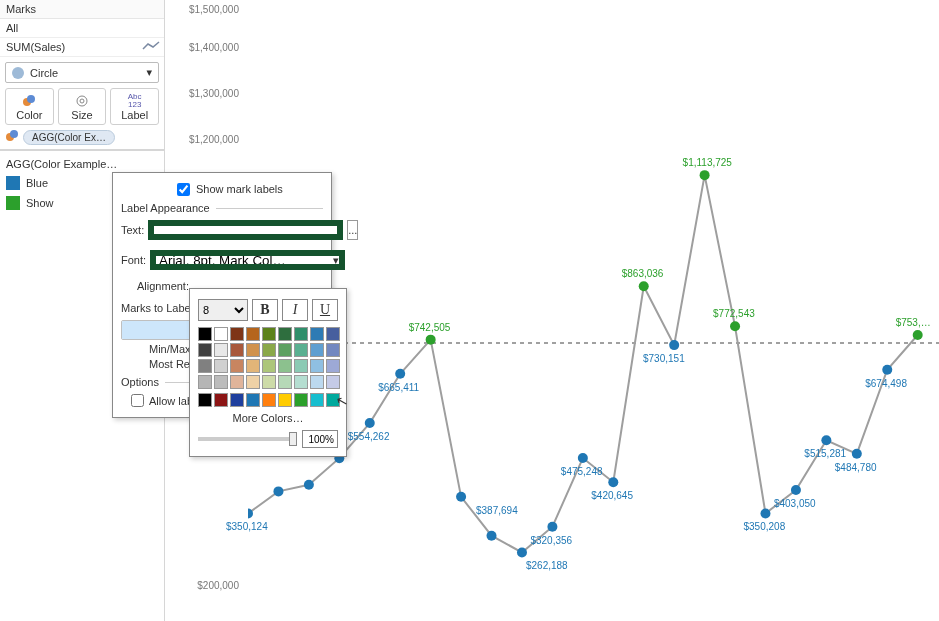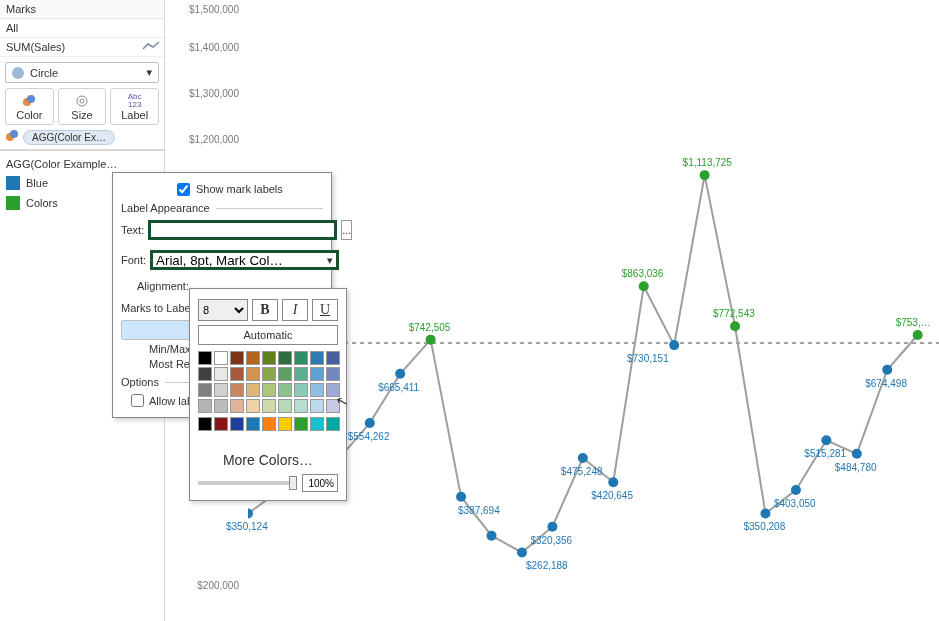--- a/index.html
+++ b/index.html
@@ -24,40 +24,40 @@
   .legend-sw { width: 14px; height: 14px; }
   .chart-area { flex: 1; position: relative; }
   .yaxis { position: absolute; right: 0; top: 0; width: 100%; height: 100%; }
   .ylabel { position: absolute; font-size: 10px; color: #787878; text-align: right; width: 64px; }
   .chart-svg { position: absolute; left: 248px; top: 0; right: 0; height: 621px; }
   .data-label { position: absolute; font-size: 10px; white-space: nowrap; }
   .popup { position: absolute; background: #fff; border: 1px solid #888; box-shadow: 2px 2px 5px rgba(0,0,0,0.2); }
   .popup-labels { left: 112px; top: 172px; width: 220px; padding: 10px 8px 10px 8px; }
   .fieldrow { display: flex; align-items: center; margin-bottom: 10px; gap: 4px; }
   .fieldrow > label { width: 68px; text-align: right; font-size: 11px; }
-  .fieldrow input[type=text] { flex: 1; height: 20px; border: 3px solid #14532d; padding: 0 3px; }
+  .fieldrow input[type=text] { flex: 1; height: 20px; border: 6px solid #14532d; padding: 0 3px; }
   .ellips { width: 22px; height: 20px; border: 1px solid #999; display: flex; align-items: center; justify-content: center; }
   .hr-label { display: flex; align-items: center; gap: 6px; margin: 6px 0; font-size: 11px; }
   .hr-label::after { content: ""; flex: 1; border-top: 1px solid #ccc; }
   .seg { display: flex; border: 1px solid #bfbfbf; border-radius: 2px; overflow: hidden; margin: 2px 0 2px 70px; }
   .seg .seg-item { flex: 1; text-align: center; padding: 3px 0; border-right: 1px solid #d0d0d0; font-size: 11px; cursor: pointer; }
   .seg .seg-item:last-child { border-right: none; }
   .seg .seg-item.sel { background: #cde6fb; }
   .checkbox-row { display: flex; align-items: flex-start; gap: 6px; margin-left: 56px; margin-bottom: 6px; }
   .opt-check { display: flex; align-items: center; gap: 5px; margin-left: 10px; }
   .popup-font { left: 189px; top: 288px; width: 158px; padding: 6px 8px 8px; }
   .font-select { width: 100%; height: 20px; border: 1px solid #888; font-size: 11px; padding: 0 4px; }
   .font-row2 { display: flex; gap: 4px; margin-top: 4px; }
   .size-sel { flex: 1; height: 22px; border: 1px solid #888; font-size: 11px; }
   .sq-btn { width: 26px; height: 22px; border: 1px solid #888; display: flex; align-items: center; justify-content: center; font-family: 'Times New Roman', serif; font-size: 14px; cursor: pointer; }
   .dd-btn { border: 1px solid #888; text-align: center; padding: 3px 0; margin-top: 4px; font-size: 11px; cursor: pointer; }
   .dd-btn.highlighted { background: #a7d4f7; border-color: #3a99e0; }
   .color-pal { display: grid; grid-template-columns: repeat(9, 14px); gap: 2px; margin-top: 6px; }
   .sw { width: 14px; height: 14px; border: 1px solid #999; }
-  .more-colors { text-align: center; font-size: 14px; margin-top: 21px; cursor: pointer; }
+  .more-colors { text-align: center; font-size: 11px; margin-top: 5px; cursor: pointer; }
   .opacity-row { display: flex; align-items: center; gap: 5px; margin-top: 6px; }
   .opacity-row .track { flex: 1; height: 4px; background: #ccc; position: relative; }
   .opacity-row .knob { position: absolute; right: 0; top: -5px; width: 8px; height: 14px; background: #eee; border: 1px solid #888; }
   .opacity-val { width: 36px; height: 18px; border: 1px solid #888; font-size: 10px; text-align: right; padding: 1px 3px; }
   .cursor-arrow { position: absolute; left: 336px; top: 393px; font-size: 14px; transform: rotate(-15deg); pointer-events: none; }
 </style>
 </head>
 <body>
 
 <div class="root">
@@ -115,21 +115,21 @@
     </div>
 
     <div class="agg-panel">
       <div class="title">AGG(Color Example…</div>
       <div class="legend-row">
         <span class="legend-sw" style="background:#1f77b4"></span>
         <span>Blue</span>
       </div>
       <div class="legend-row">
         <span class="legend-sw" style="background:#2ca02c"></span>
-        <span>Colors</span>
+        <span>Show</span>
       </div>
     </div>
   </div>
 
   <div class="chart-area">
     <div class="yaxis">
       <div class="ylabel" style="top:4px;left:10px">$1,500,000</div>
       <div class="ylabel" style="top:42px;left:10px">$1,400,000</div>
       <div class="ylabel" style="top:88px;left:10px">$1,300,000</div>
       <div class="ylabel" style="top:134px;left:10px">$1,200,000</div>
@@ -160,27 +160,27 @@
         <circle cx="578.3700440528635" cy="440.30626461538463" r="5" fill="#1f77b4"></circle>
         <circle cx="608.8105726872247" cy="453.82055384615387" r="5" fill="#1f77b4"></circle>
         <circle cx="639.2511013215859" cy="369.7608861538462" r="5" fill="#1f77b4"></circle>
         <circle cx="669.6916299559472" cy="334.97846153846154" r="5" fill="#2ca02c"></circle>
       </svg>
     <div id="datalabels">
         <div class="data-label" style="left: 61px; top: 521.484px; color: rgb(31, 119, 180);">$350,124</div>
         <div class="data-label" style="left: 182.762px; top: 431.035px; color: rgb(31, 119, 180);">$554,262</div>
         <div class="data-label" style="left: 213.203px; top: 381.787px; color: rgb(31, 119, 180);">$665,411</div>
         <div class="data-label" style="left: 243.643px; top: 321.629px; color: rgb(44, 160, 44);">$742,505</div>
-        <div class="data-label" style="left: 266px; top: 504.837px; color: rgb(31, 119, 180); padding-left: 27px;">$387,694</div>
+        <div class="data-label" style="left: 284px; top: 504.837px; color: rgb(31, 119, 180); padding-left: 27px;">$387,694</div>
         <div class="data-label" style="left: 334.965px; top: 560.446px; color: rgb(31, 119, 180); padding-left: 26px;">$262,188</div>
         <div class="data-label" style="left: 365.405px; top: 534.673px; color: rgb(31, 119, 180);">$320,356</div>
         <div class="data-label" style="left: 395.846px; top: 466.044px; color: rgb(31, 119, 180);">$475,248</div>
         <div class="data-label" style="left: 426.286px; top: 490.237px; color: rgb(31, 119, 180);">$420,645</div>
         <div class="data-label" style="left: 456.727px; top: 268.224px; color: rgb(44, 160, 44);">$863,036</div>
-        <div class="data-label" style="left: 462px; top: 353.102px; color: rgb(31, 119, 180);">$730,151</div>
+        <div class="data-label" style="left: 478px; top: 353.102px; color: rgb(31, 119, 180);">$730,151</div>
         <div class="data-label" style="left: 517.608px; top: 157.15px; color: rgb(44, 160, 44);">$1,113,725</div>
         <div class="data-label" style="left: 548.048px; top: 308.319px; color: rgb(44, 160, 44);">$772,543</div>
         <div class="data-label" style="left: 578.489px; top: 521.446px; color: rgb(31, 119, 180);">$350,208</div>
         <div class="data-label" style="left: 608.93px; top: 498.033px; color: rgb(31, 119, 180);">$403,050</div>
         <div class="data-label" style="left: 639.37px; top: 448.306px; color: rgb(31, 119, 180);">$515,281</div>
         <div class="data-label" style="left: 669.811px; top: 461.821px; color: rgb(31, 119, 180);">$484,780</div>
         <div class="data-label" style="left: 700.251px; top: 377.761px; color: rgb(31, 119, 180);">$674,498</div>
         <div class="data-label" style="left: 730.692px; top: 316.978px; color: rgb(44, 160, 44);">$753,…</div>
       </div>
   </div>
@@ -223,21 +223,20 @@
     </div>
   </div>
 
   <div class="popup popup-font">
     <div class="font-row2">
       <select class="size-sel"><option>8</option></select>
       <div class="sq-btn" style="font-weight:bold">B</div>
       <div class="sq-btn" style="font-style:italic">I</div>
       <div class="sq-btn" style="text-decoration:underline">U</div>
     </div>
-    <div class="dd-btn">Automatic</div>
     <div class="color-pal" id="theme-pal">
         <div class="sw" style="background: rgb(0, 0, 0);"></div>
         <div class="sw" style="background: rgb(255, 255, 255);"></div>
         <div class="sw" style="background: rgb(126, 53, 23);"></div>
         <div class="sw" style="background: rgb(181, 101, 29);"></div>
         <div class="sw" style="background: rgb(92, 130, 26);"></div>
         <div class="sw" style="background: rgb(46, 110, 62);"></div>
         <div class="sw" style="background: rgb(47, 143, 107);"></div>
         <div class="sw" style="background: rgb(46, 123, 180);"></div>
         <div class="sw" style="background: rgb(71, 95, 158);"></div>

